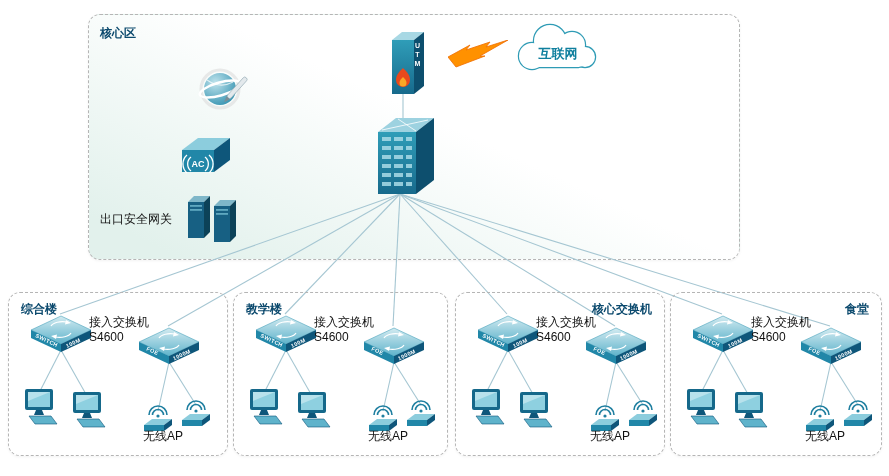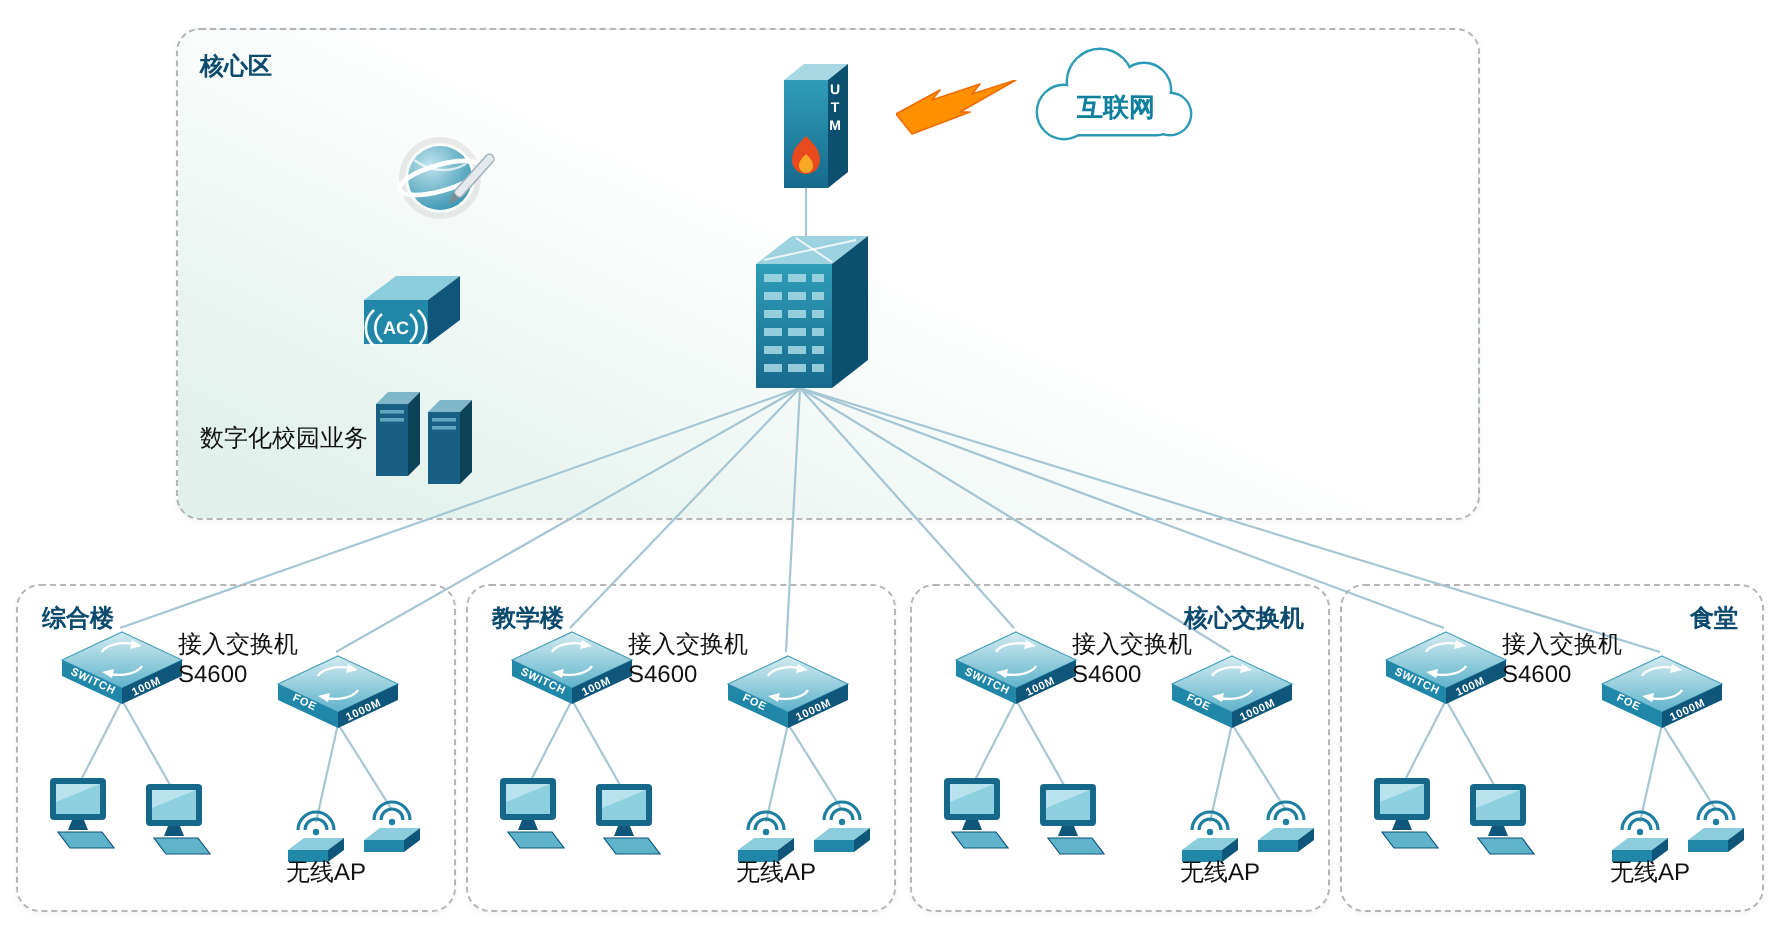--- a/index.html
+++ b/index.html
@@ -150,21 +150,21 @@
     <polygon points="4,16 20,4 52,4 36,16" fill="#8ccddd"></polygon>
     <polygon points="36,16 52,4 52,26 36,38" fill="#0e567a"></polygon>
     <rect x="4" y="16" width="32" height="22" fill="#2187a8"></rect>
     <path d="M13,23 a9,9 0 0 0 0,14" stroke="#fff" stroke-width="1.3" fill="none"></path>
     <path d="M9,21 a12,12 0 0 0 0,18" stroke="#fff" stroke-width="1.3" fill="none"></path>
     <path d="M27,23 a9,9 0 0 1 0,14" stroke="#fff" stroke-width="1.3" fill="none"></path>
     <path d="M31,21 a12,12 0 0 1 0,18" stroke="#fff" stroke-width="1.3" fill="none"></path>
     <text x="20" y="33" text-anchor="middle" font-size="9" font-weight="bold" fill="#fff">AC</text>
   </svg>
 
-  <span class="txt" style="left:100px;top:212px">数字化校园业务</span>
+  <span class="txt" style="left:100px;top:212px">出口安全网关</span>
   <svg class="icon" style="left:186px;top:192px" width="58" height="54">
     <polygon points="2,10 8,4 24,4 18,10" fill="#7fb7c9"></polygon>
     <polygon points="18,10 24,4 24,40 18,46" fill="#0c4258"></polygon>
     <rect x="2" y="10" width="16" height="36" fill="#176083"></rect>
     <rect x="4" y="13" width="12" height="1.8" fill="#5fa8c0"></rect>
     <rect x="4" y="17" width="12" height="1.8" fill="#5fa8c0"></rect>
     <polygon points="28,14 34,8 50,8 44,14" fill="#7fb7c9"></polygon>
     <polygon points="44,14 50,8 50,44 44,50" fill="#0c4258"></polygon>
     <rect x="28" y="14" width="16" height="36" fill="#176083"></rect>
     <rect x="30" y="17" width="12" height="1.8" fill="#5fa8c0"></rect>

